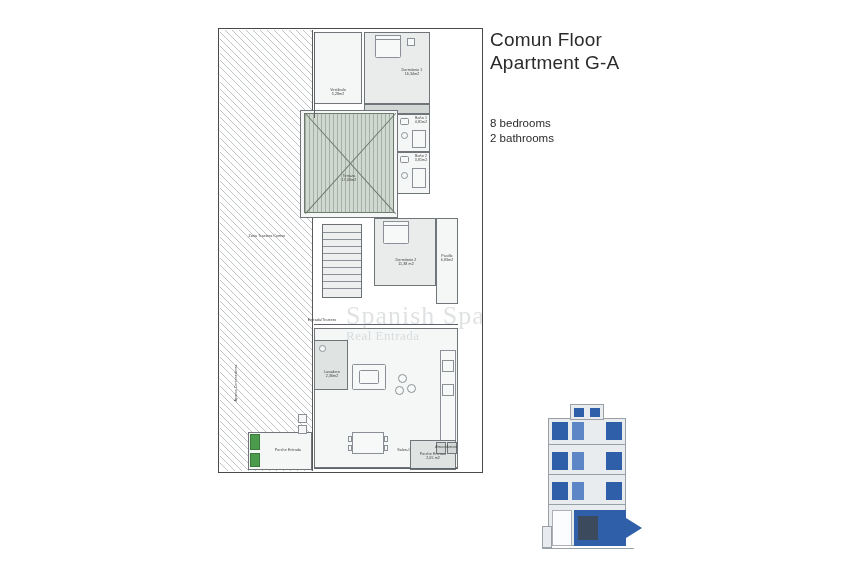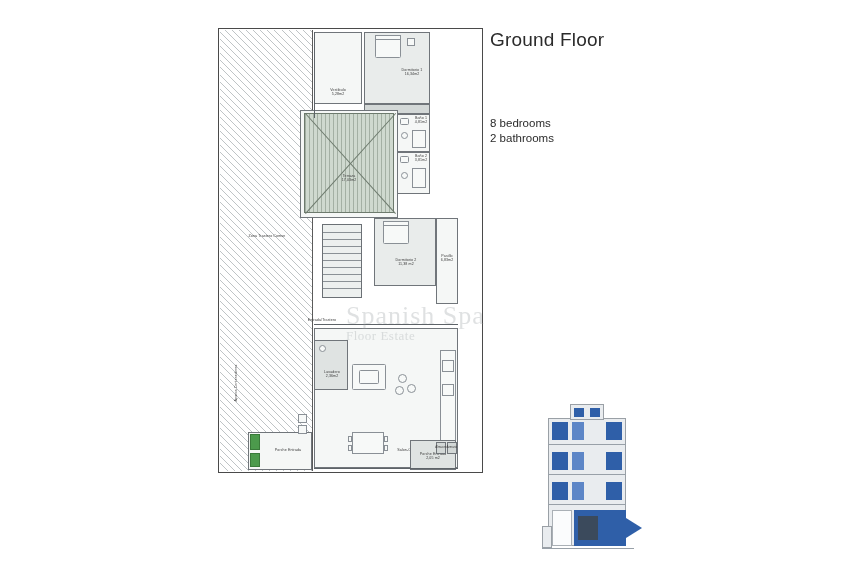--- a/index.html
+++ b/index.html
@@ -215,21 +215,22 @@
   .b-dark { background: #3b4a5c; }
   .b-white { background: #fbfcfd; border: 1px solid #aab0b6; }
   .b-line { background: #98a0a8; }
 </style>
 </head>
 <body>
 
 <div class="page">
 
   <div class="title-block">
-    <div class="title-line">Ground Floor</div>
+    <div class="title-line">Comun Floor</div>
+    <div class="title-line">Apartment G-A</div>
   </div>
 
   <div class="specs">
     <div class="spec-line">8 bedrooms</div>
     <div class="spec-line">2 bathrooms</div>
   </div>
 
 
   <div class="plan">
     <div class="plan-outer"></div>
@@ -340,21 +341,21 @@
 
     <div class="lbl vert" style="left:16px; top:390px; width:70px;">Aparca Contenedores</div>
 
     <div class="wall" style="left:96px; top:4px; width:1.2px; height:86px;"></div>
     <div class="wall" style="left:96px; top:296px; width:144px; height:1.2px;"></div>
     <div class="wall" style="left:96px; top:440px; width:144px; height:1.2px;"></div>
   </div>
 
   <div class="watermark">
     <div>Spanish Spa</div>
-    <div class="w2">Floor Estate</div>
+    <div class="w2">Real Entrada</div>
   </div>
 
   <div class="building">
 
     <div class="b-part b-body" style="left:18px; top:18px; width:78px; height:128px;"></div>
 
     <div class="b-part b-body" style="left:40px; top:4px; width:34px; height:16px;"></div>
     <div class="b-part b-blue" style="left:44px; top:8px; width:10px; height:9px;"></div>
     <div class="b-part b-blue" style="left:60px; top:8px; width:10px; height:9px;"></div>
 

